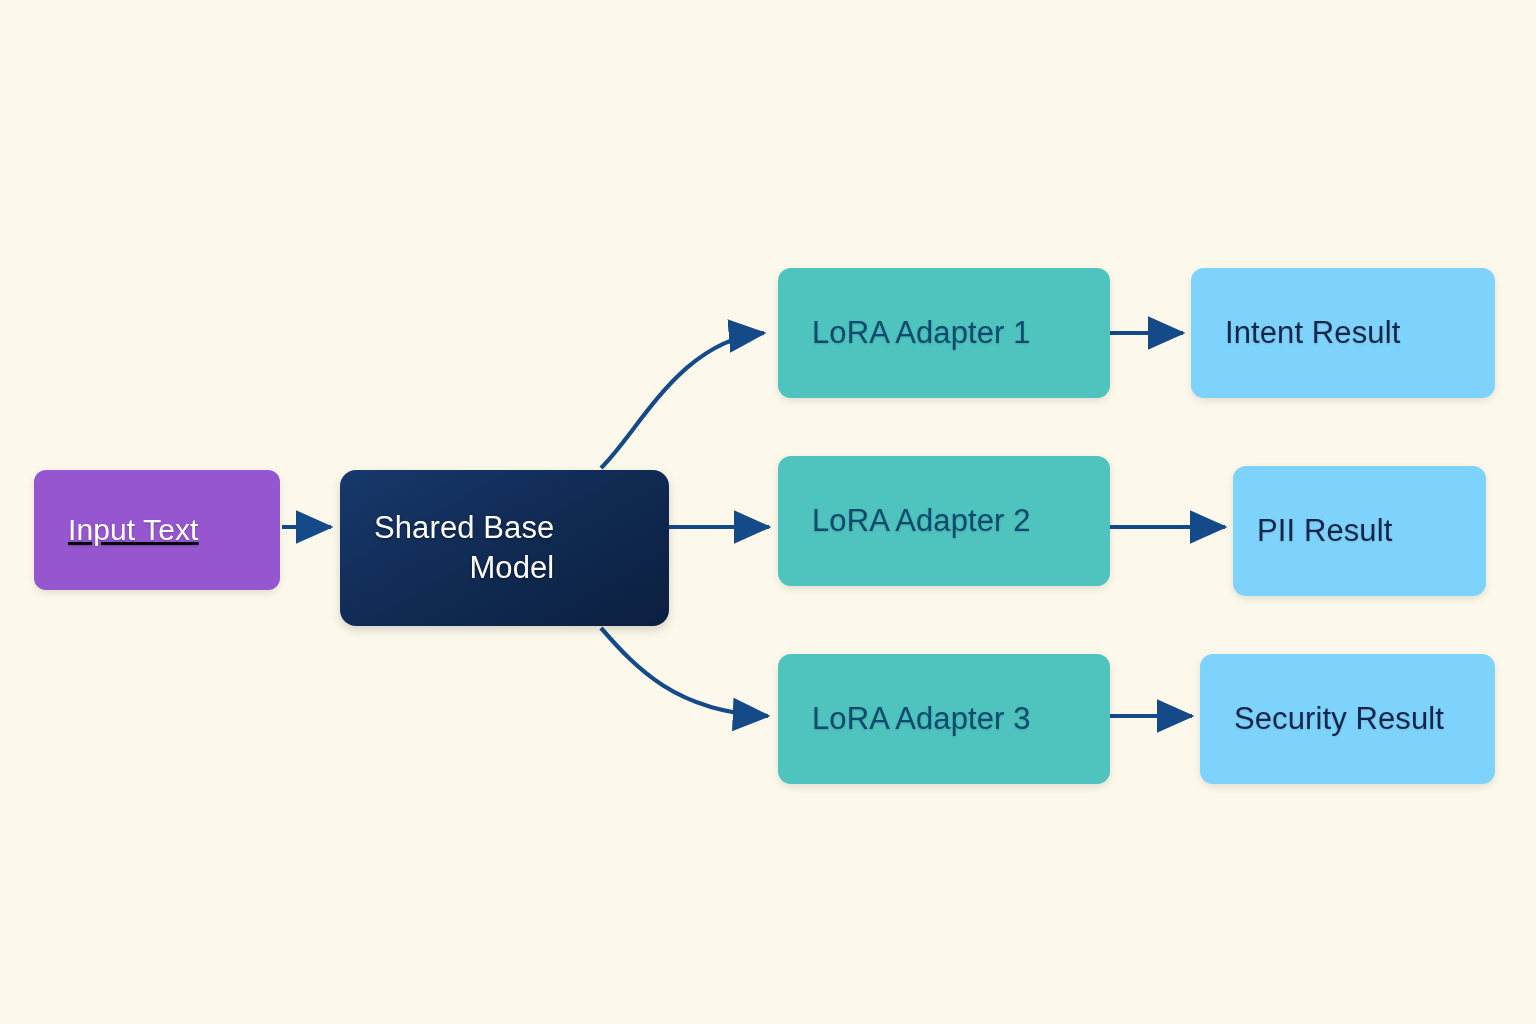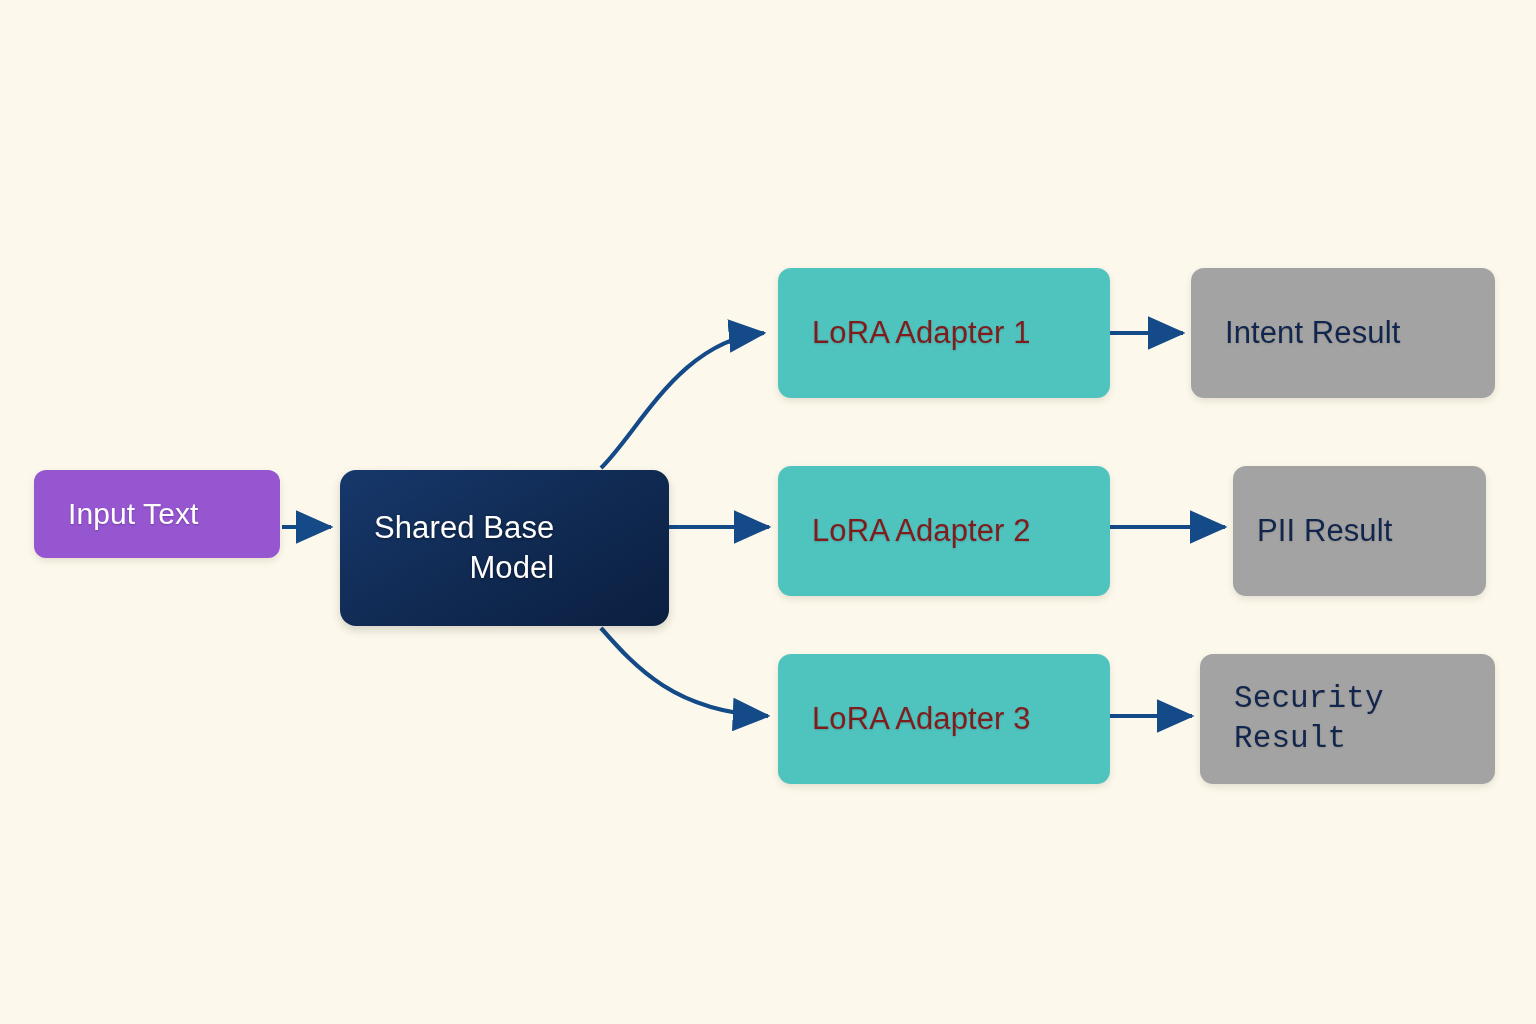--- a/index.html
+++ b/index.html
@@ -40,23 +40,24 @@
     font-size: 31px;
     line-height: 1.28;
     letter-spacing: 0.1px;
     white-space: pre-line;
   }
   
   #node-input {
     left: 34px;
     top: 470px;
     width: 246px;
-    height: 88px;
+    height: 120px;
     background: #9656D0;
     border-radius: 12px;
+    text-decoration: underline;
   }
   #node-input .node-label {
     color: #FFFFFF;
     font-size: 30px;
     text-shadow: 0 1px 2px rgba(40,20,70,0.30);
   }
   
   #node-base {
     left: 340px;
     top: 470px;
@@ -74,39 +75,39 @@
   }
   
   .node-adapter {
     left: 778px;
     width: 332px;
     height: 130px;
     background: #4FC3BE;
     border-radius: 13px;
   }
   .node-adapter .node-label {
-    color: #7f1d1d;
+    color: #0c4a6e;
     text-shadow: 0 1px 2px rgba(20,60,70,0.20);
   }
   #node-adapter-1 { top: 268px; }
-  #node-adapter-2 { top: 466px; }
+  #node-adapter-2 { top: 456px; }
   #node-adapter-3 { top: 654px; }
   
   .node-result {
     height: 130px;
-    background: #a3a3a3;
+    background: #7dd3fc;
     border-radius: 13px;
   }
   .node-result .node-label {
     color: #10264E;
     text-shadow: 0 1px 2px rgba(120,80,10,0.18);
   }
   #node-result-1 { left: 1191px; top: 268px; width: 304px; }
   #node-result-2 { left: 1233px; top: 466px; width: 253px; padding-left: 24px; }
-  #node-result-3 { left: 1200px; top: 654px; width: 295px; font-family: Liberation Mono, monospace; }
+  #node-result-3 { left: 1200px; top: 654px; width: 295px; }
 </style>
 </head>
 <body>
 
 <div id="canvas">
 
   <svg id="edge-layer" viewBox="0 0 1536 1024" width="1536" height="1024" xmlns="http://www.w3.org/2000/svg">
     <defs>
       <marker id="arrowhead" markerWidth="9" markerHeight="8" refX="8.4" refY="4" orient="auto" markerUnits="strokeWidth">
         <path d="M0,0 L9,4 L0,8 Z" fill="#134A87"></path>

